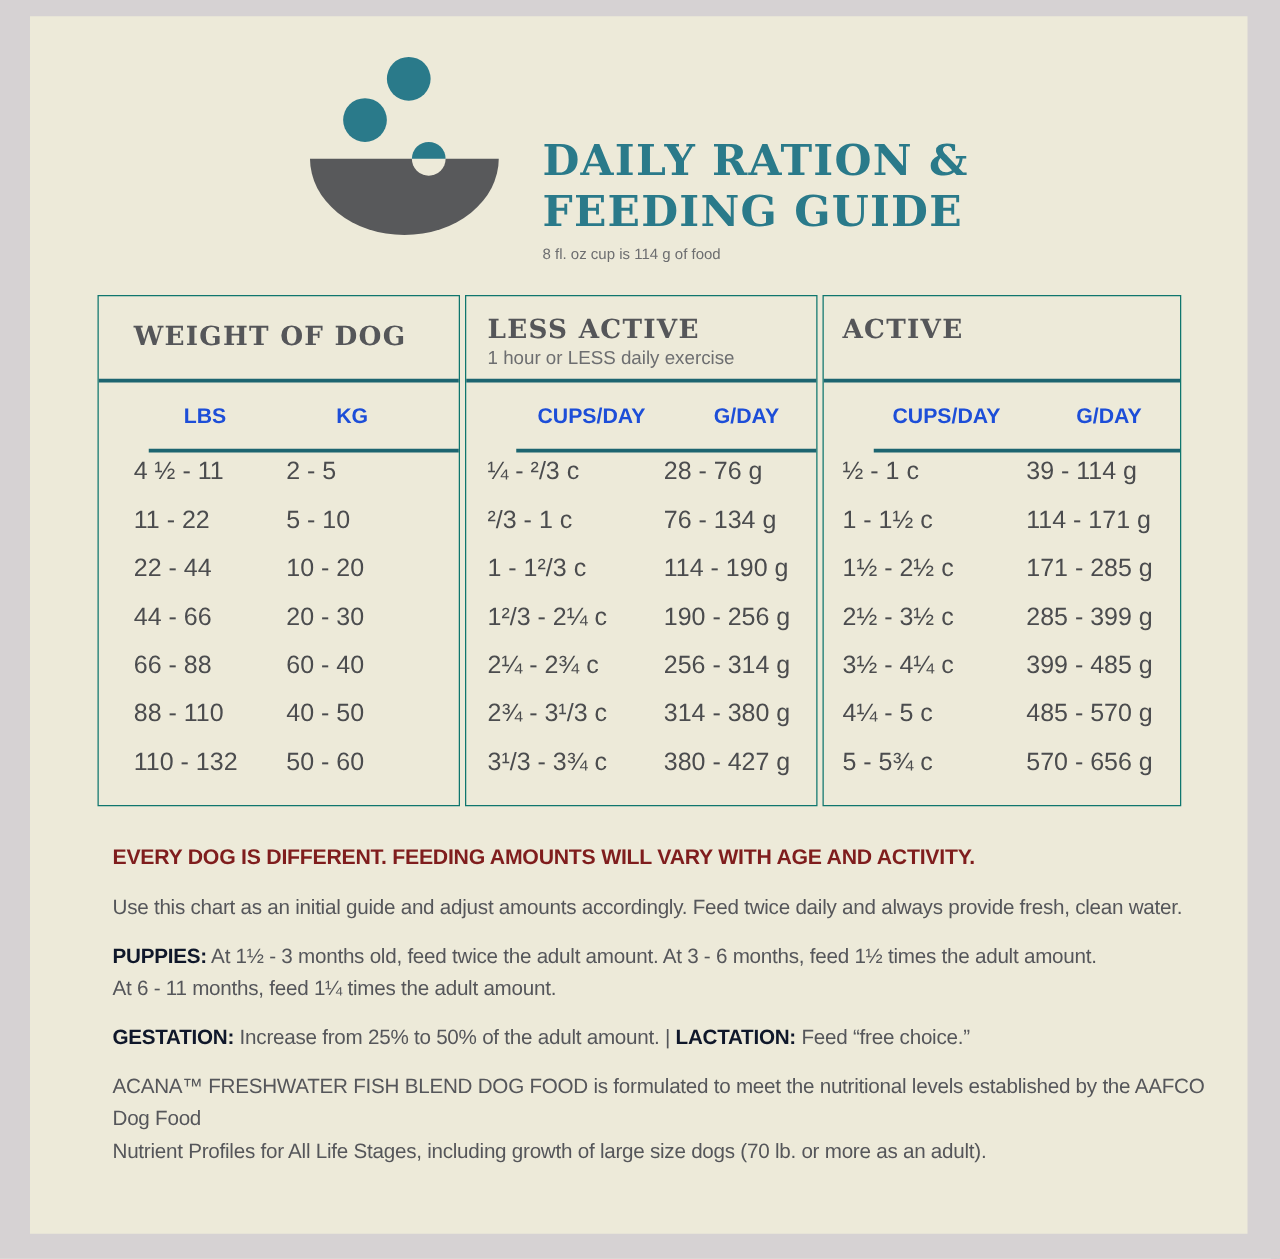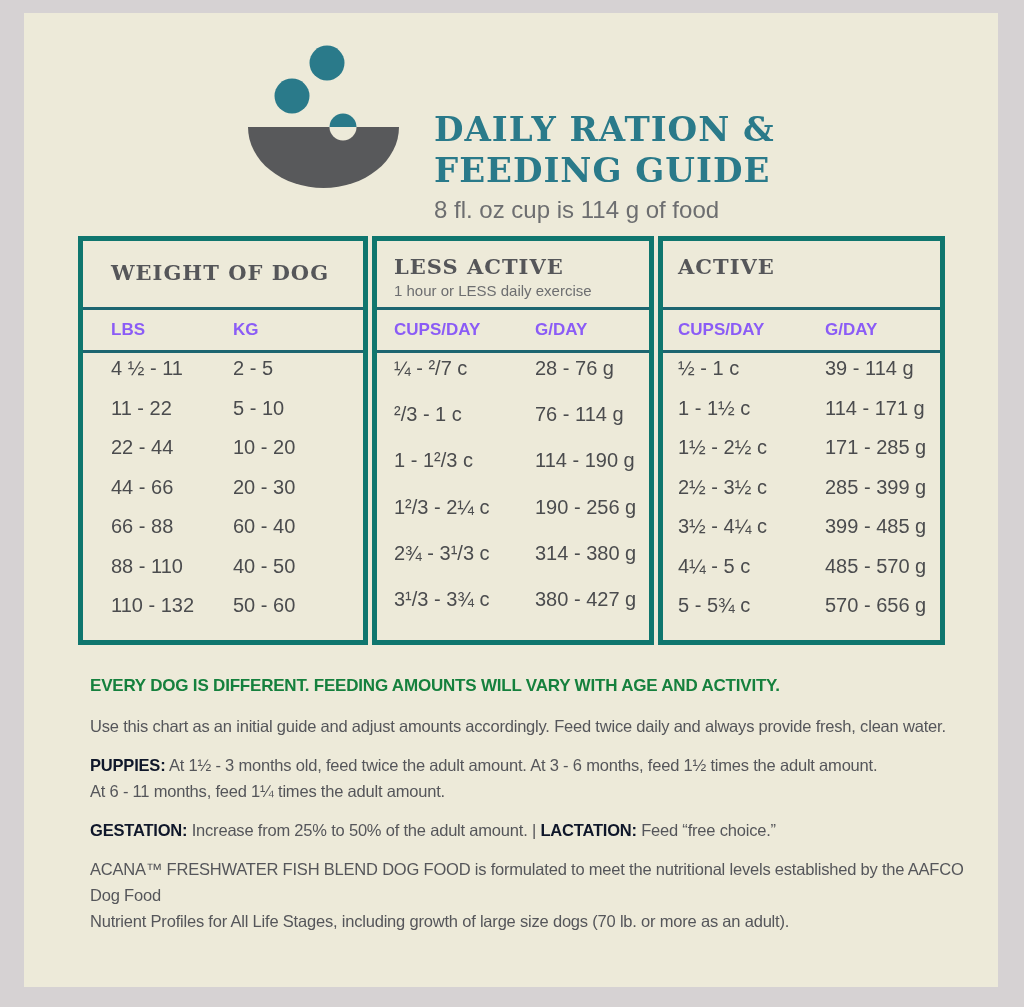--- a/index.html
+++ b/index.html
@@ -23,33 +23,33 @@
   .title {
     font-family: "DejaVu Serif", serif;
     font-weight: bold;
     font-size: 34px;
     line-height: 41px;
     letter-spacing: 1px;
     color: #2a7a8a;
   }
   .subtitle {
     margin-top: 5px;
-    font-size: 24px;
+    font-size: 12px;
     color: #6d6e70;
   }
   
   .ftable {
     position: absolute;
     left: 54px; top: 223px;
     width: 867px;
     display: flex;
     gap: 4px;
   }
   .sec {
-    border: 5px solid #0f766e;
+    border: 1px solid #0f766e;
     height: 409px;
     display: flex;
     flex-direction: column;
   }
   .sec1 { width: 290px; }
   .sec2 { width: 282px; }
   .sec3 { width: 287px; }
   .sec-head {
     height: 69px;
     border-bottom: 3px solid #1d6570;
@@ -65,27 +65,28 @@
     font-size: 21px;
     letter-spacing: 1px;
     color: #555659;
   }
   .sec-head .s {
     margin-top: 3px;
     font-size: 15px;
     color: #6d6e70;
   }
   .sec-sub {
-    height: 43px;
+    height: 56px;
     border-bottom: 3px solid #1d6570;
     display: flex;
     align-items: center;
     font-weight: bold;
     font-size: 17px;
-    color: #8b5cf6;
+    color: #1d4ed8;
+    margin-left: 40px;
   }
   .sec-body {
     flex: 1;
     display: flex;
     flex-direction: column;
     padding: 4px 0 6px;
   }
   .trow {
     flex: 1;
     display: flex;
@@ -103,21 +104,21 @@
     left: 66px; top: 660px;
     width: 905px;
     font-size: 16.5px;
     letter-spacing: -0.2px;
     line-height: 26px;
     color: #55565a;
   }
   .notes .h {
     font-weight: bold;
     font-size: 17px;
-    color: #15803d;
+    color: #7f1d1d;
     margin-bottom: 14px;
   }
   .notes .p { margin-bottom: 13px; }
   .notes b { font-weight: bold; color: #0f172a; }
 </style>
 </head>
 <body>
 
 <div class="card">
 
@@ -183,34 +184,38 @@
       <div class="sec-head">
         <div class="t pad">LESS ACTIVE</div>
         <div class="s pad">1 hour or LESS daily exercise</div>
       </div>
       <div class="sec-sub">
         <span class="c1">CUPS/DAY</span>
         <span class="c2">G/DAY</span>
       </div>
       <div class="sec-body">
         <div class="trow">
-            <span class="c1">¼ - ²/7 c</span>
+            <span class="c1">¼ - ²/3 c</span>
             <span class="c2">28 - 76 g</span>
           </div>
         <div class="trow">
             <span class="c1">²/3 - 1 c</span>
-            <span class="c2">76 - 114 g</span>
+            <span class="c2">76 - 134 g</span>
           </div>
         <div class="trow">
             <span class="c1">1 - 1²/3 c</span>
             <span class="c2">114 - 190 g</span>
           </div>
         <div class="trow">
             <span class="c1">1²/3 - 2¼ c</span>
             <span class="c2">190 - 256 g</span>
+          </div>
+        <div class="trow">
+            <span class="c1">2¼ - 2¾ c</span>
+            <span class="c2">256 - 314 g</span>
           </div>
         <div class="trow">
             <span class="c1">2¾ - 3¹/3 c</span>
             <span class="c2">314 - 380 g</span>
           </div>
         <div class="trow">
             <span class="c1">3¹/3 - 3¾ c</span>
             <span class="c2">380 - 427 g</span>
           </div>
       </div>

